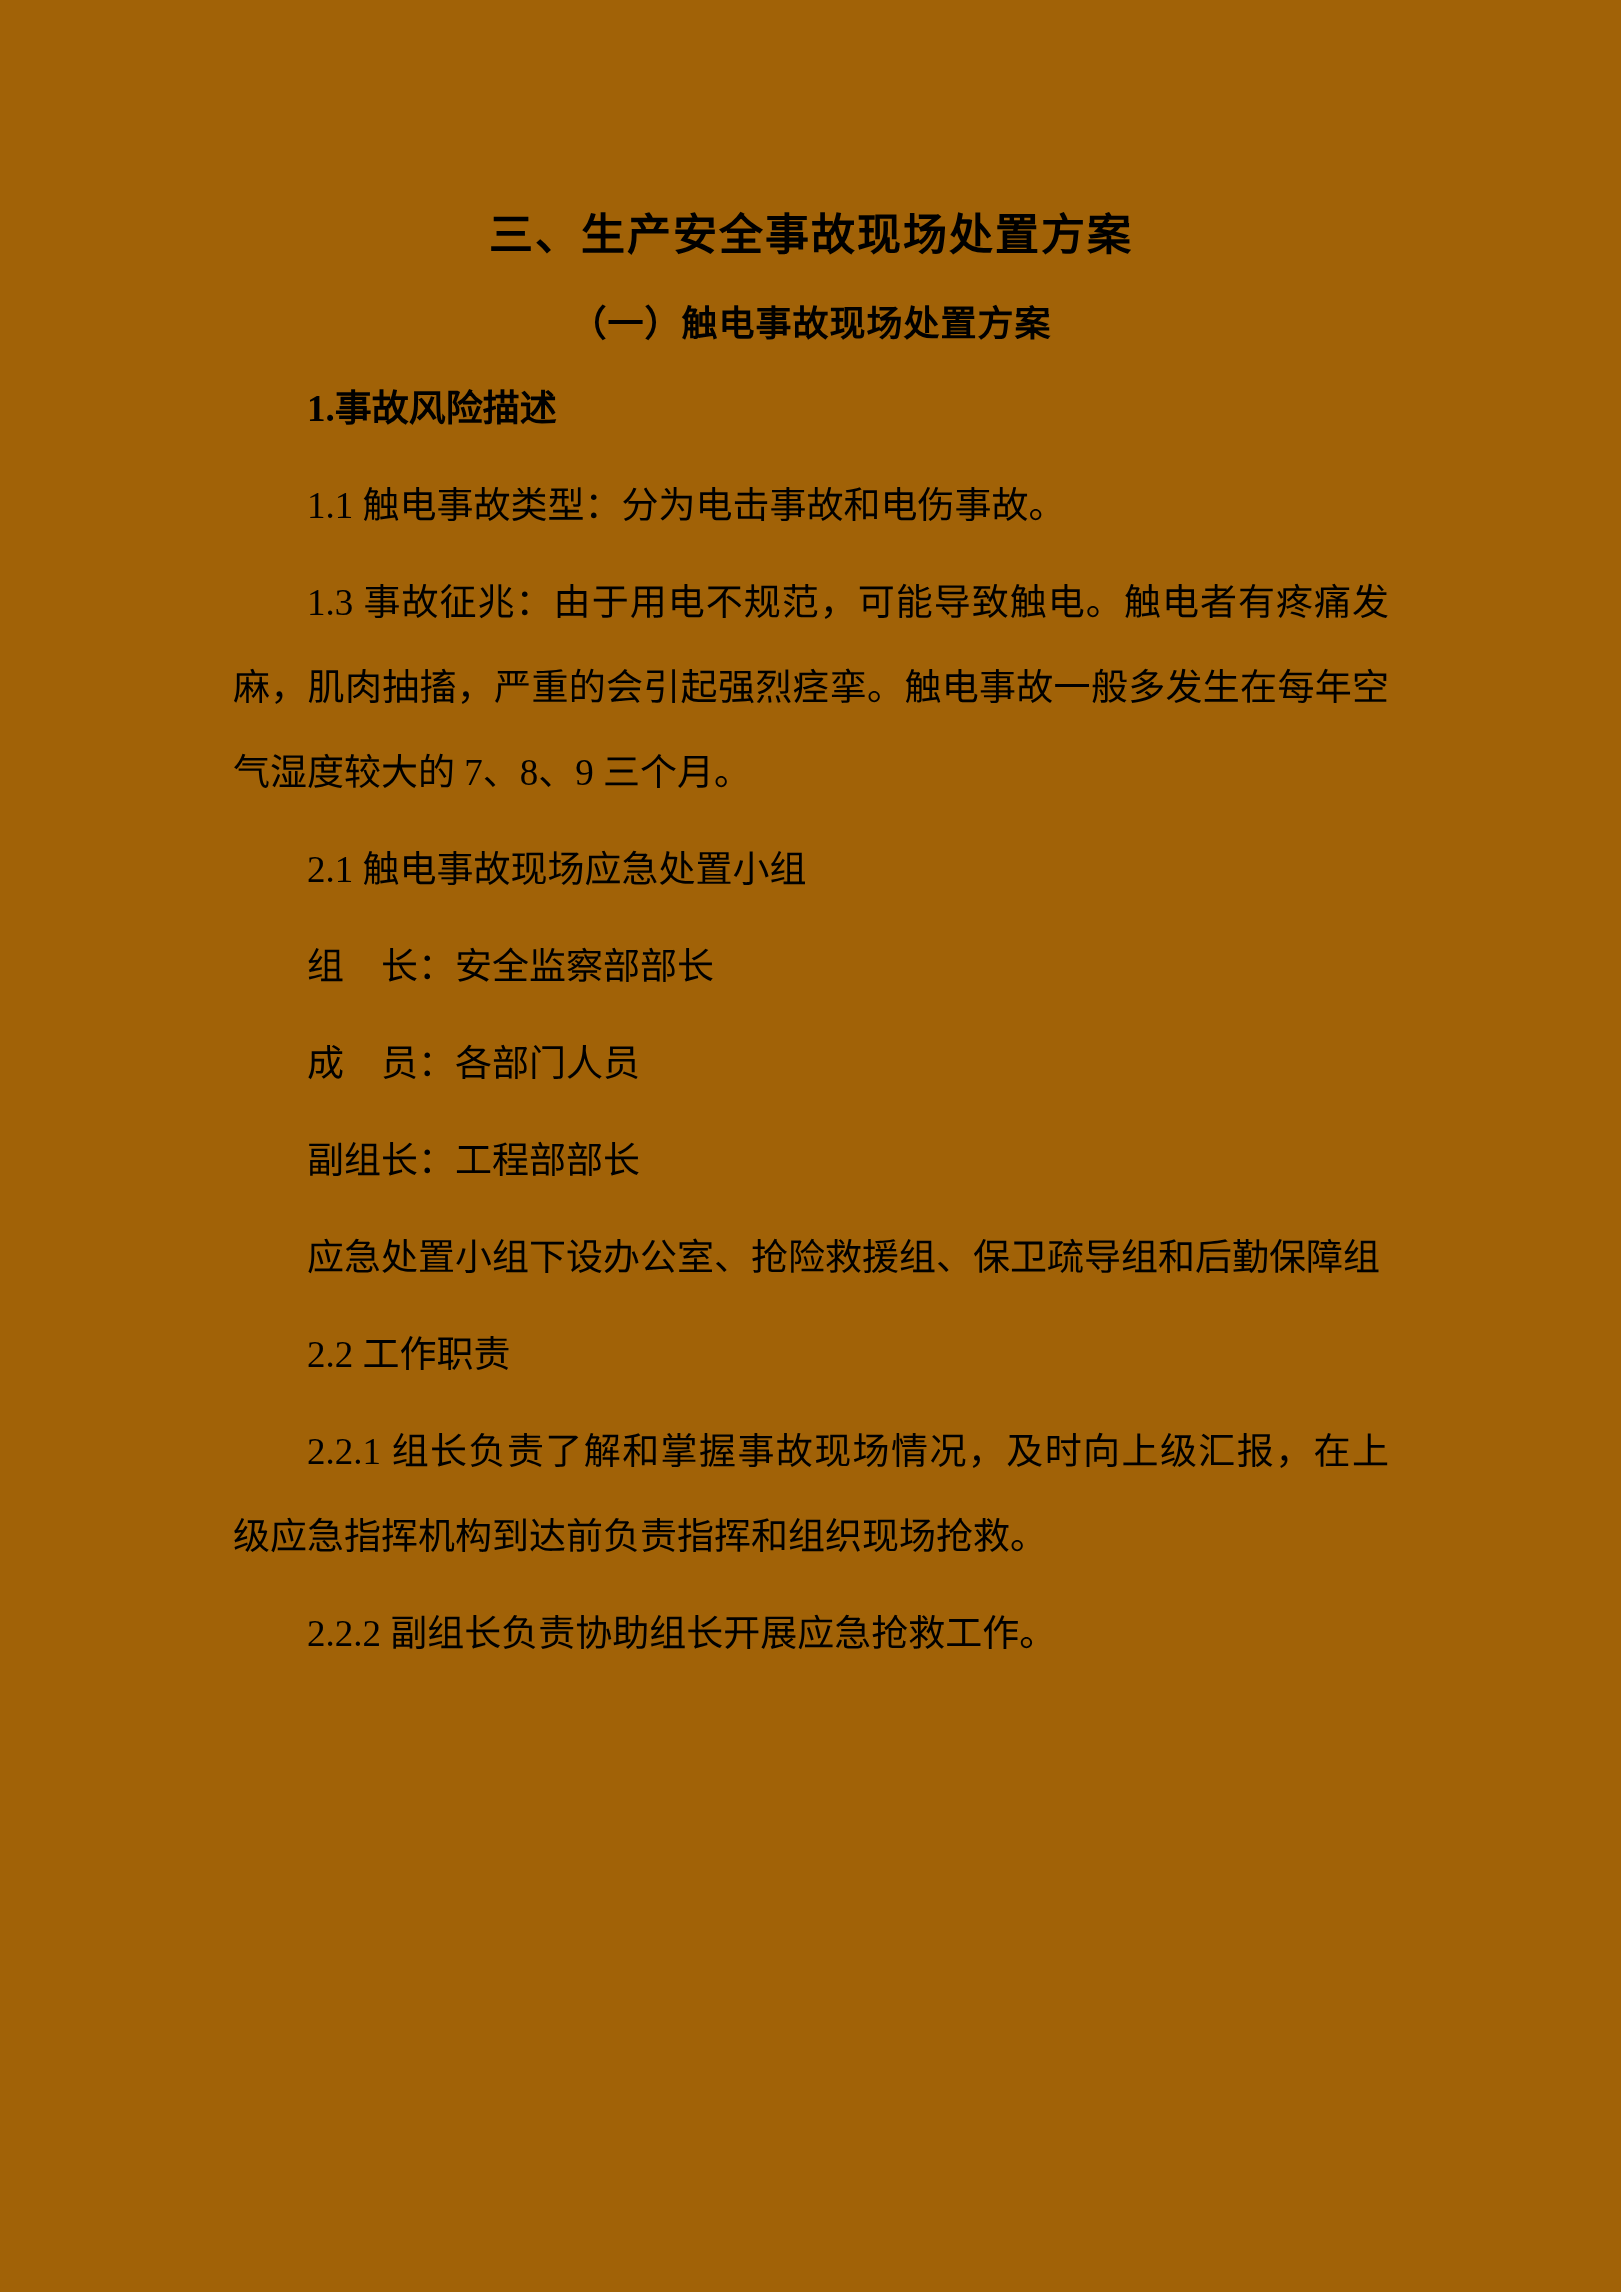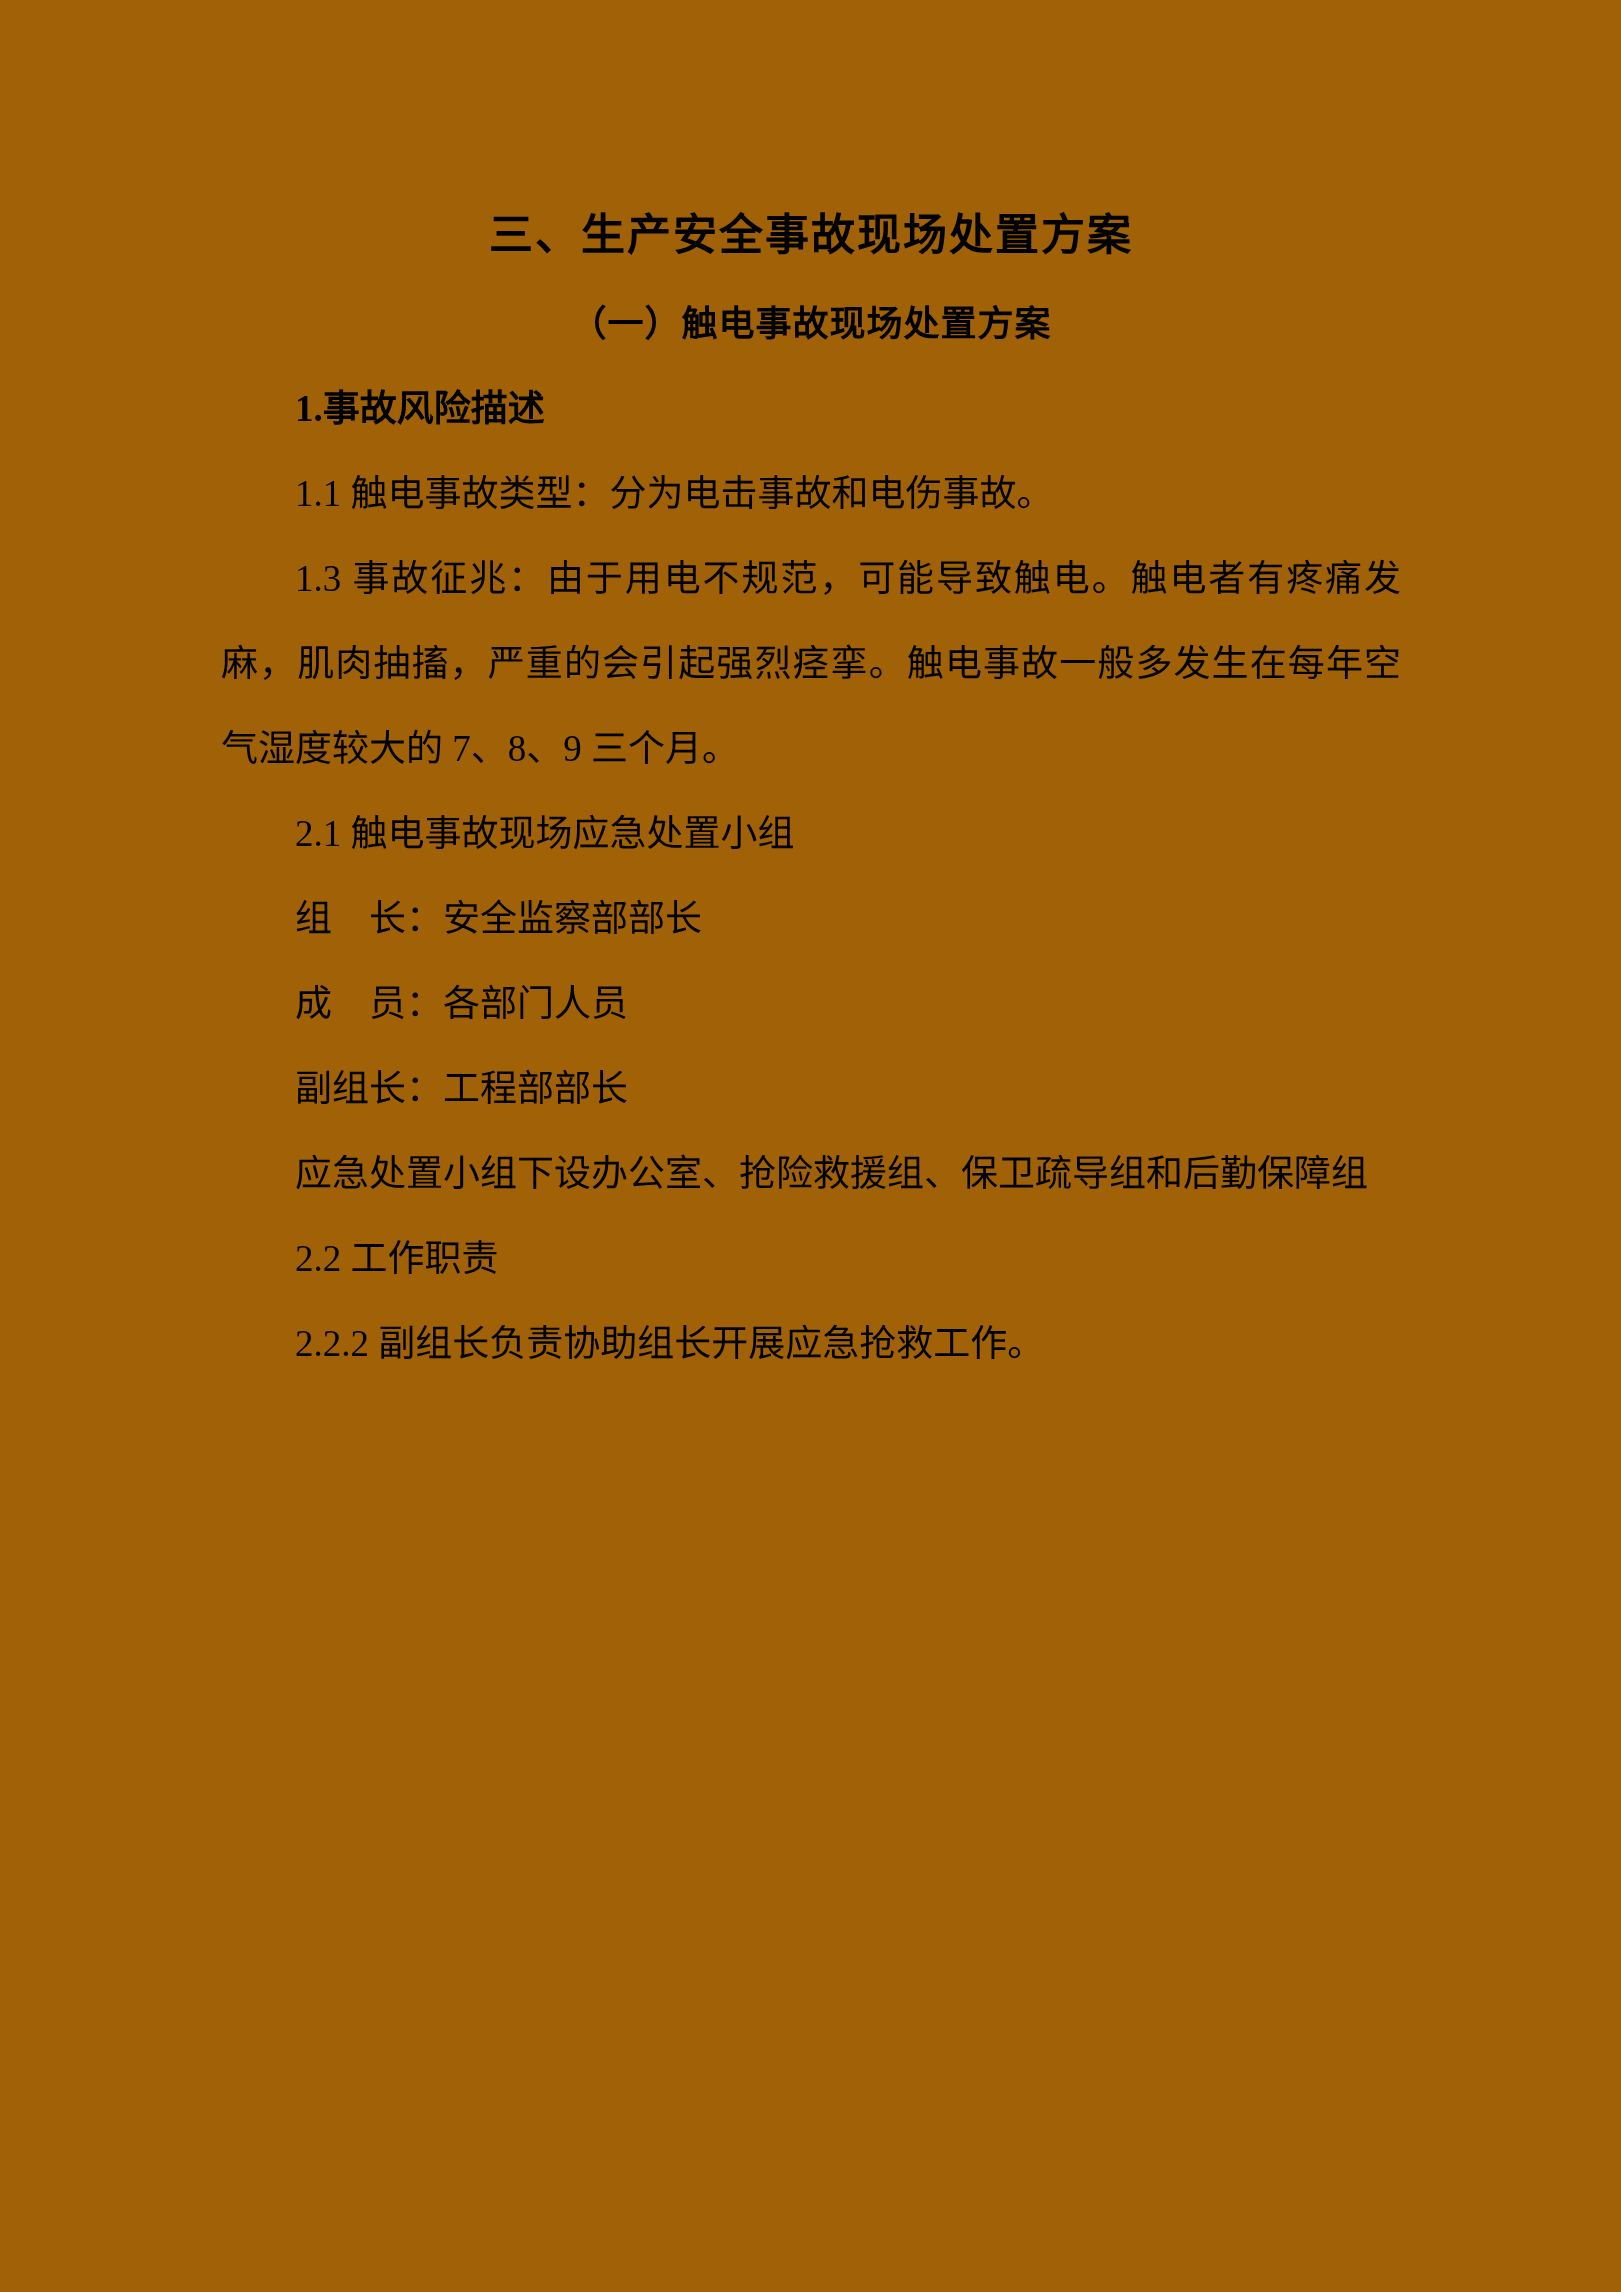--- a/index.html
+++ b/index.html
@@ -35,21 +35,21 @@
     font-size: 36px;
     font-weight: bold;
     line-height: 36px;
     text-align: center;
     margin: 0 0 23.5px 0;
     letter-spacing: 1px;
   }
   .para {
     font-size: 37px;
     line-height: 85px;
-    margin: 0;
+    margin: 12px;
     text-indent: 74px;
     text-align: justify;
     text-justify: inter-ideograph;
     word-break: break-all;
   }
   .para.bold {
     font-weight: bold;
   }
   .page-number {
     position: absolute;
@@ -71,17 +71,18 @@
 
     <p class="para bold">1.事故风险描述</p>
     <p class="para">1.1 触电事故类型：分为电击事故和电伤事故。</p>
     <p class="para">1.3 事故征兆：由于用电不规范，可能导致触电。触电者有疼痛发麻，肌肉抽搐，严重的会引起强烈痉挛。触电事故一般多发生在每年空气湿度较大的 7、8、9 三个月。</p>
     <p class="para">2.1 触电事故现场应急处置小组</p>
     <p class="para">组　长：安全监察部部长</p>
     <p class="para">成　员：各部门人员</p>
     <p class="para">副组长：工程部部长</p>
     <p class="para">应急处置小组下设办公室、抢险救援组、保卫疏导组和后勤保障组</p>
     <p class="para">2.2 工作职责</p>
+    <p class="para">2.2.1 组长负责了解和掌握事故现场情况，及时向上级汇报，在上级应急指挥机构到达前负责指挥和组织现场抢救。</p>
     <p class="para">2.2.2 副组长负责协助组长开展应急抢救工作。</p>
   </div>
 
 </div>
 
 
 </body></html>

